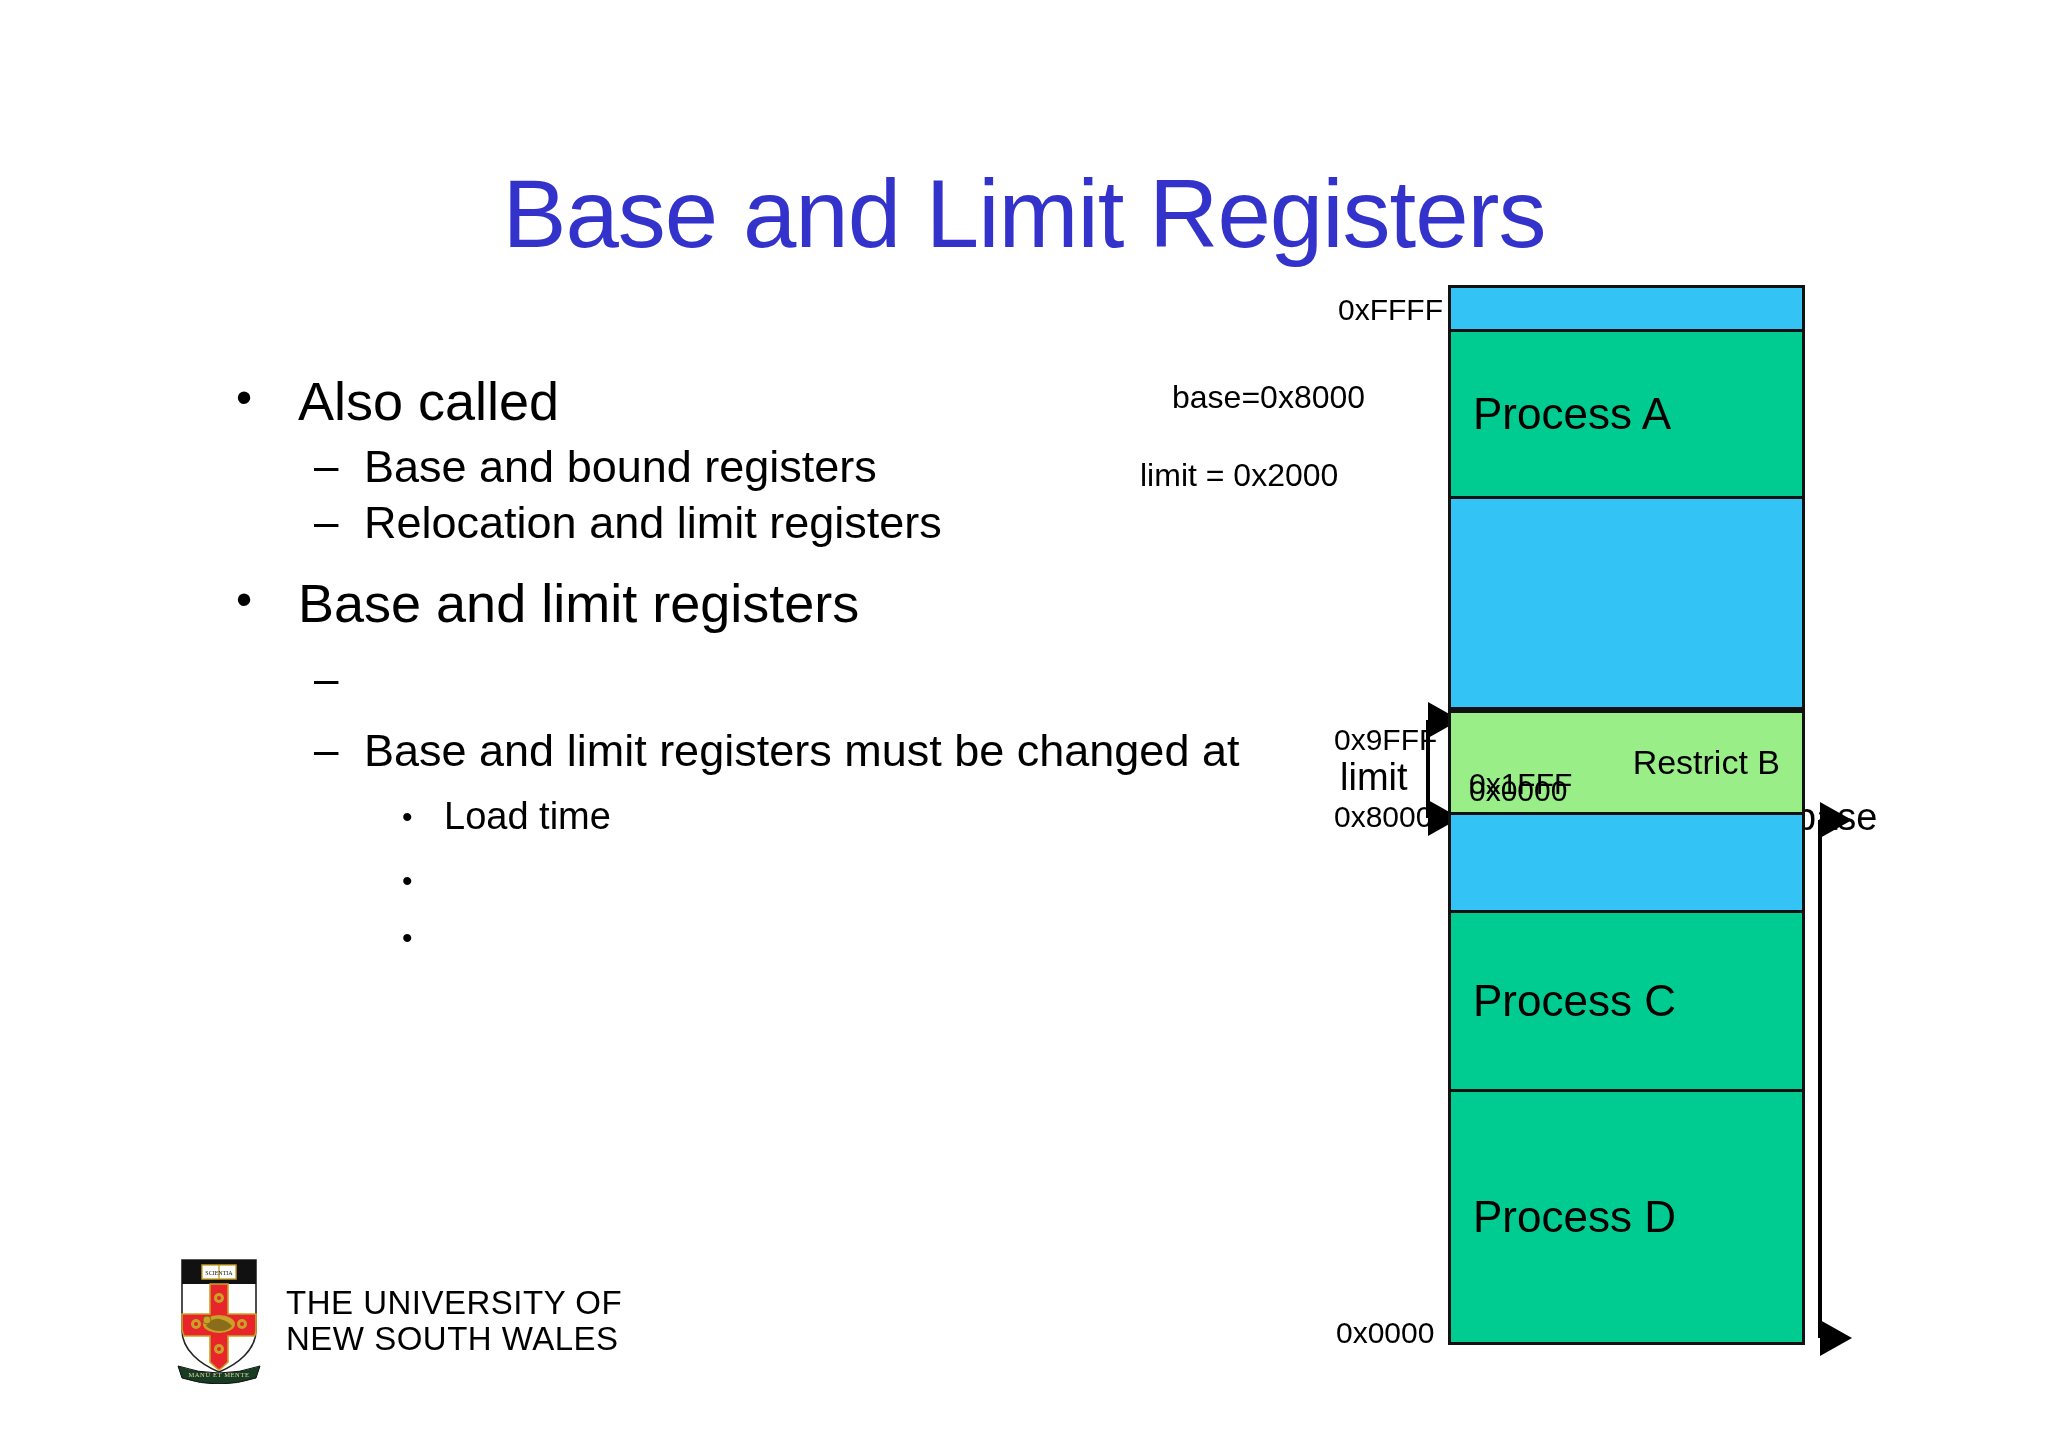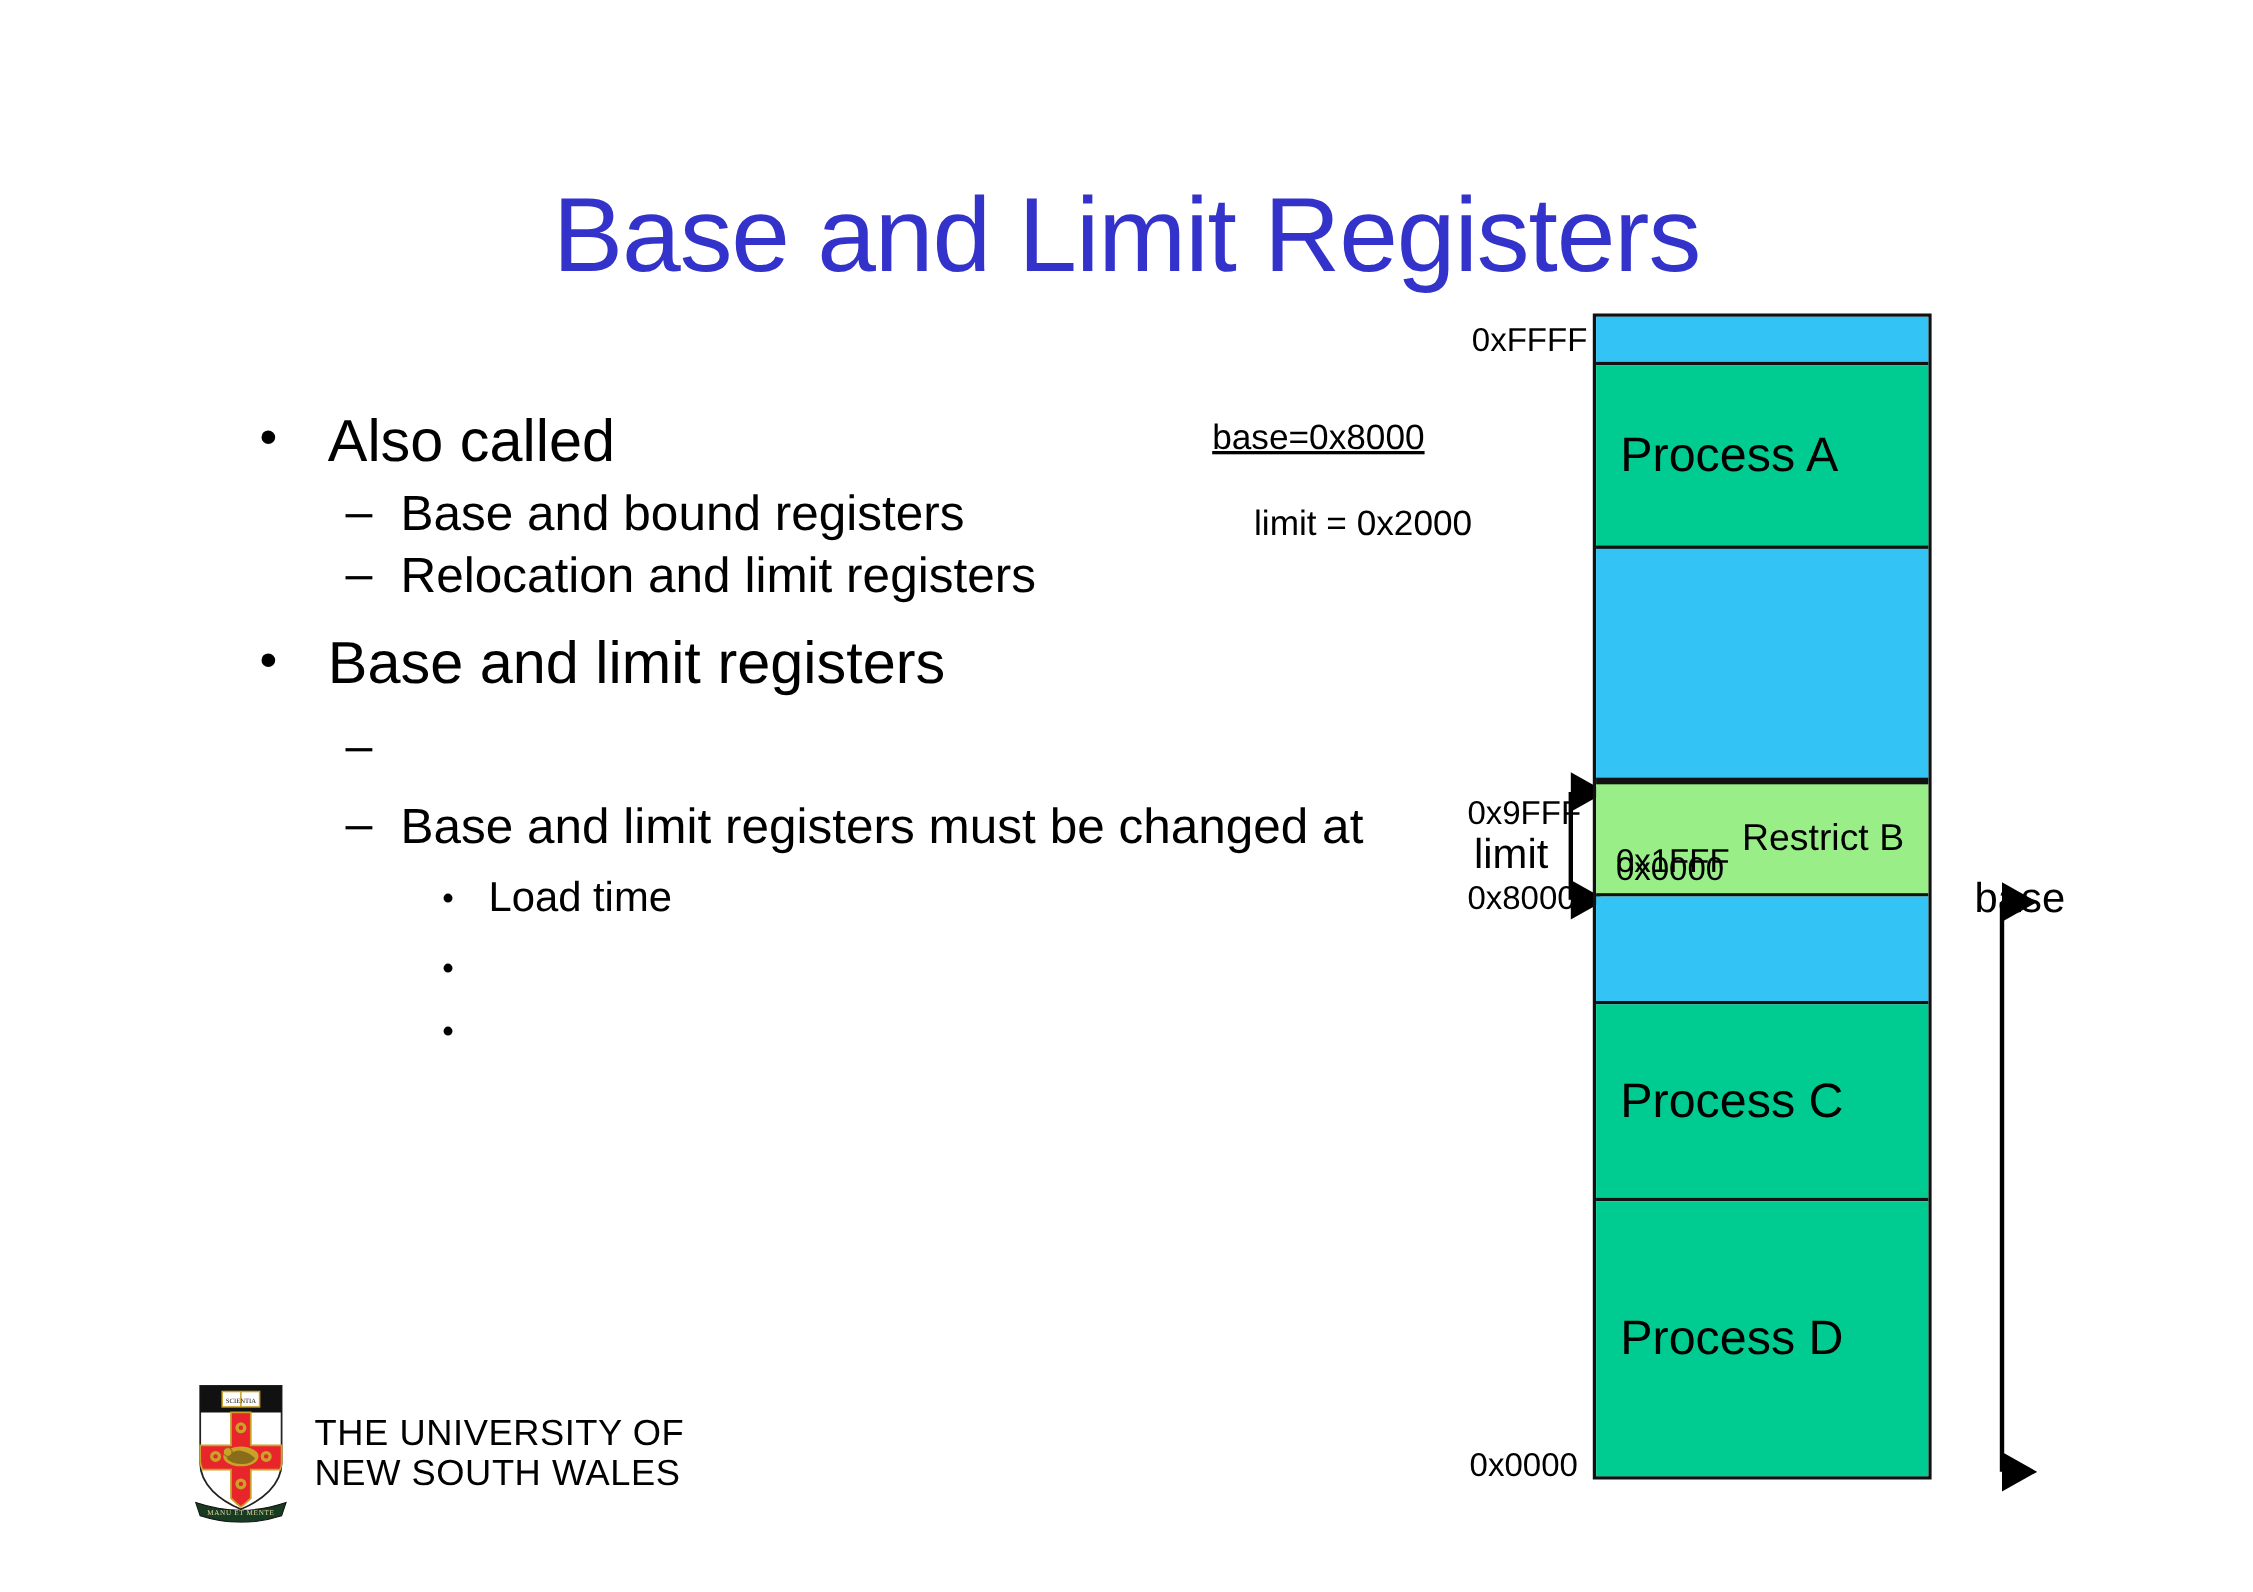--- a/index.html
+++ b/index.html
@@ -55,21 +55,21 @@
   .gap-after-2{margin-top:18px;}
   .gap-l3{margin-top:14px;}
 
   
   .ann{
     position:absolute;
     font-size:32px;
     line-height:1.2;
     white-space:nowrap;
   }
-  .ann-base{left:1102px;top:378px;text-decoration:underline;}
+  .ann-base{left:1172px;top:378px;}
   .ann-limit{left:1140px;top:456px;}
 
   .lbl{
     position:absolute;
     font-size:30px;
     line-height:1.1;
     white-space:nowrap;
   }
   .lbl-ffff{left:1338px;top:293px;}
   .lbl-9fff{left:1334px;top:723px;}
@@ -79,21 +79,21 @@
 
   .lbl-base-right{
     position:absolute;left:1795px;top:796px;
     font-size:38px;white-space:nowrap;
   }
 
   
   .mem{
     position:absolute;
     left:1448px; top:285px;
-    width:308px; height:1060px;
+    width:357px; height:1060px;
     border:3px solid #111;
     box-sizing:border-box;
   }
   .seg{
     position:absolute;left:0;right:0;
     box-sizing:border-box;
     border-bottom:3px solid #111;
     display:flex;align-items:center;
   }
   .seg:last-child{border-bottom:none;}

